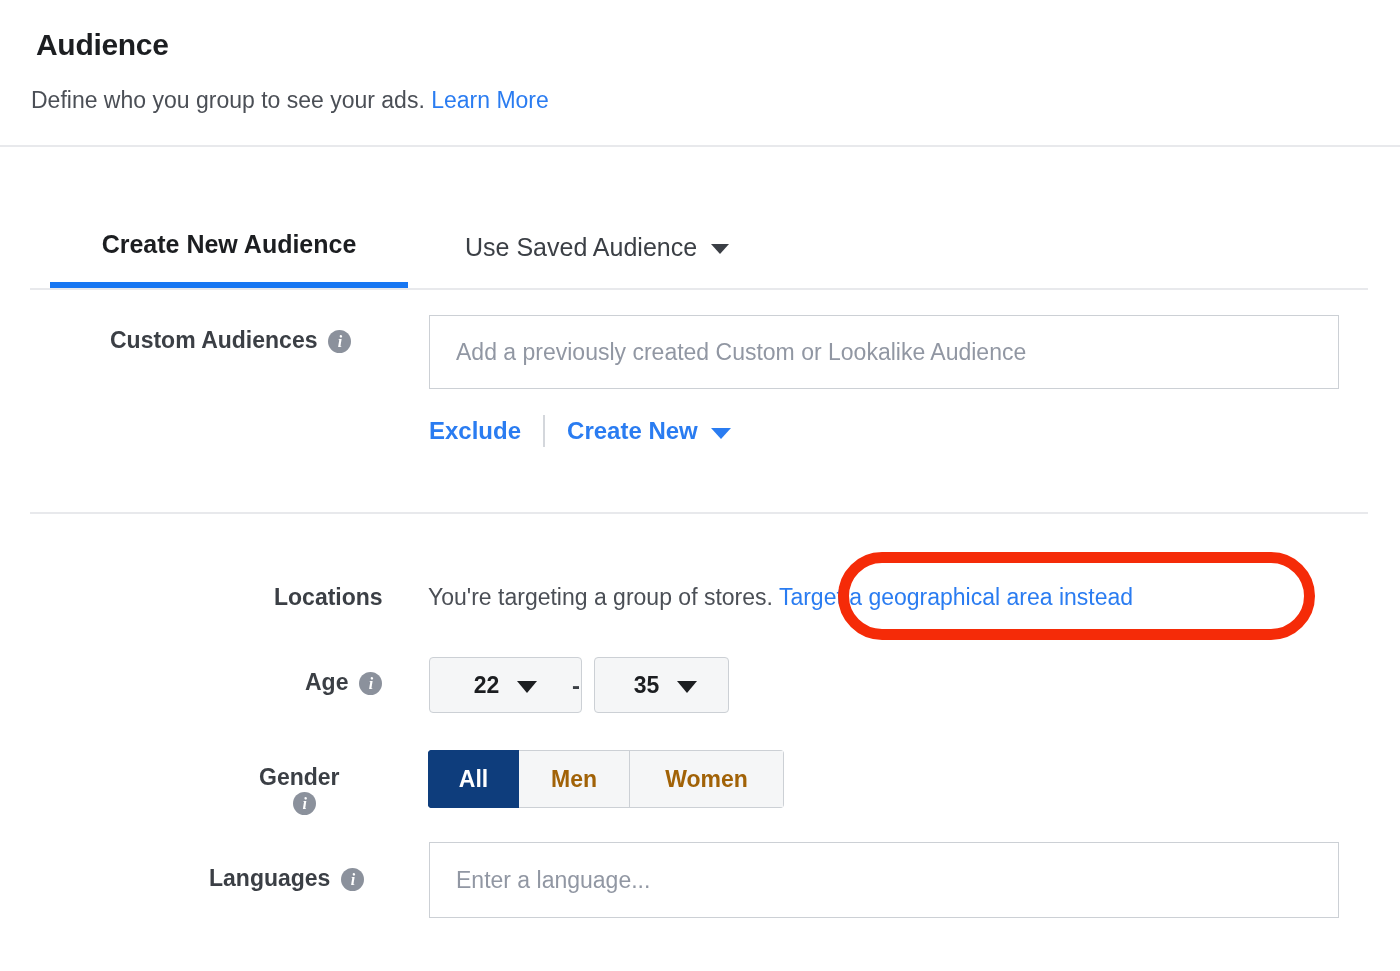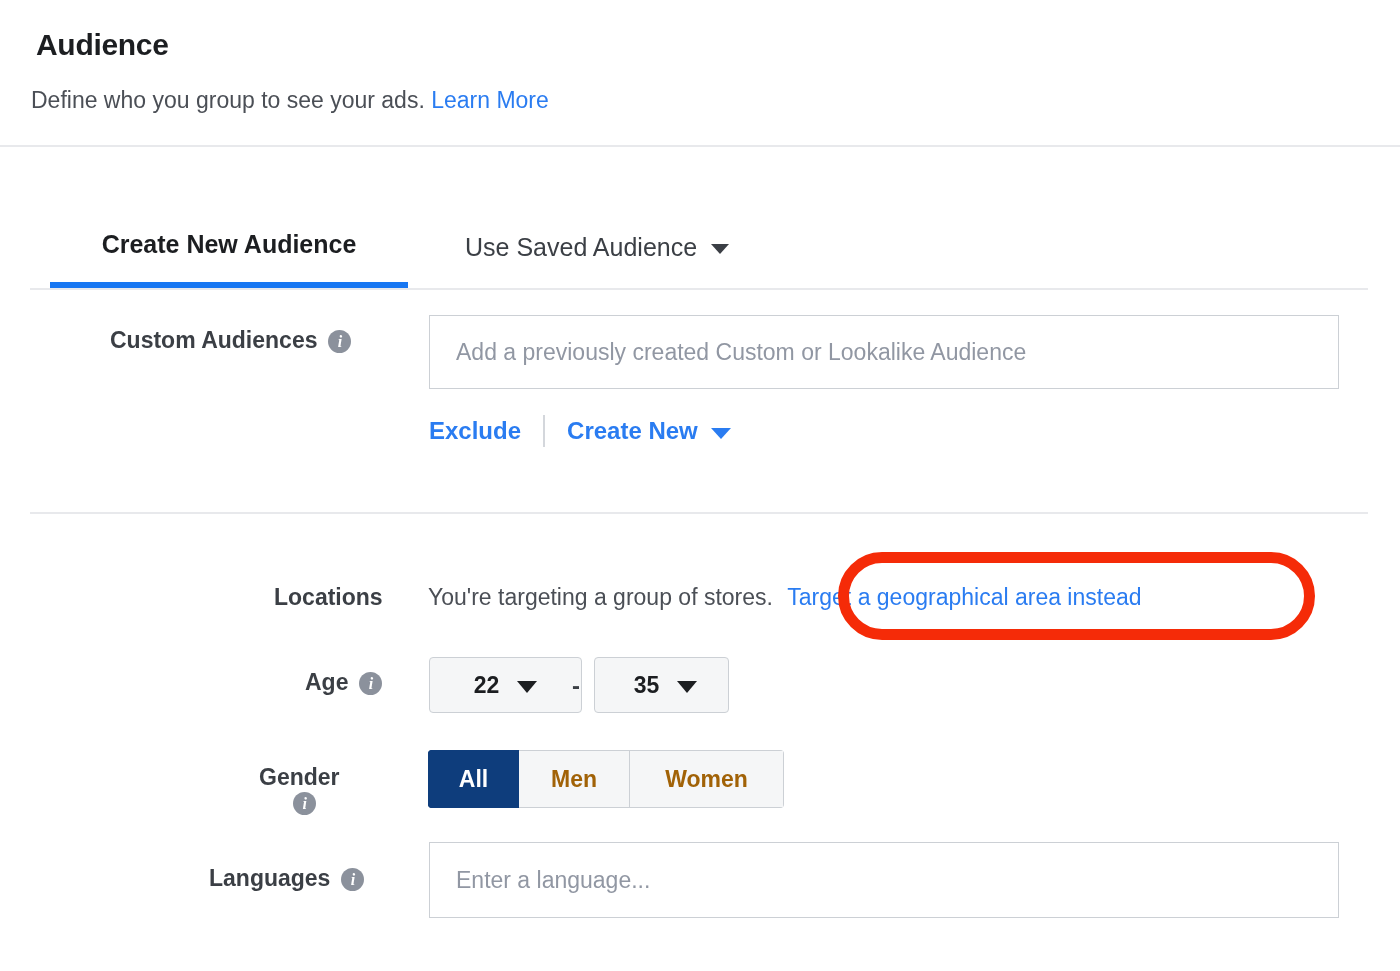--- a/index.html
+++ b/index.html
@@ -187,21 +187,21 @@
   
   #lbl-locations { left: 274px; top: 584px; }
   .locations-value {
     position: absolute;
     left: 428px;
     top: 584px;
     font-size: 23px;
     color: #4b4f56;
     white-space: nowrap;
   }
-  .locations-value .link { margin-left: 8px; }
+  .locations-value .link { }
 
   
   .annot-oval {
     position: absolute;
     left: 838px;
     top: 552px;
     width: 477px;
     height: 88px;
     box-sizing: border-box;
     border: 11px solid #f52b08;

